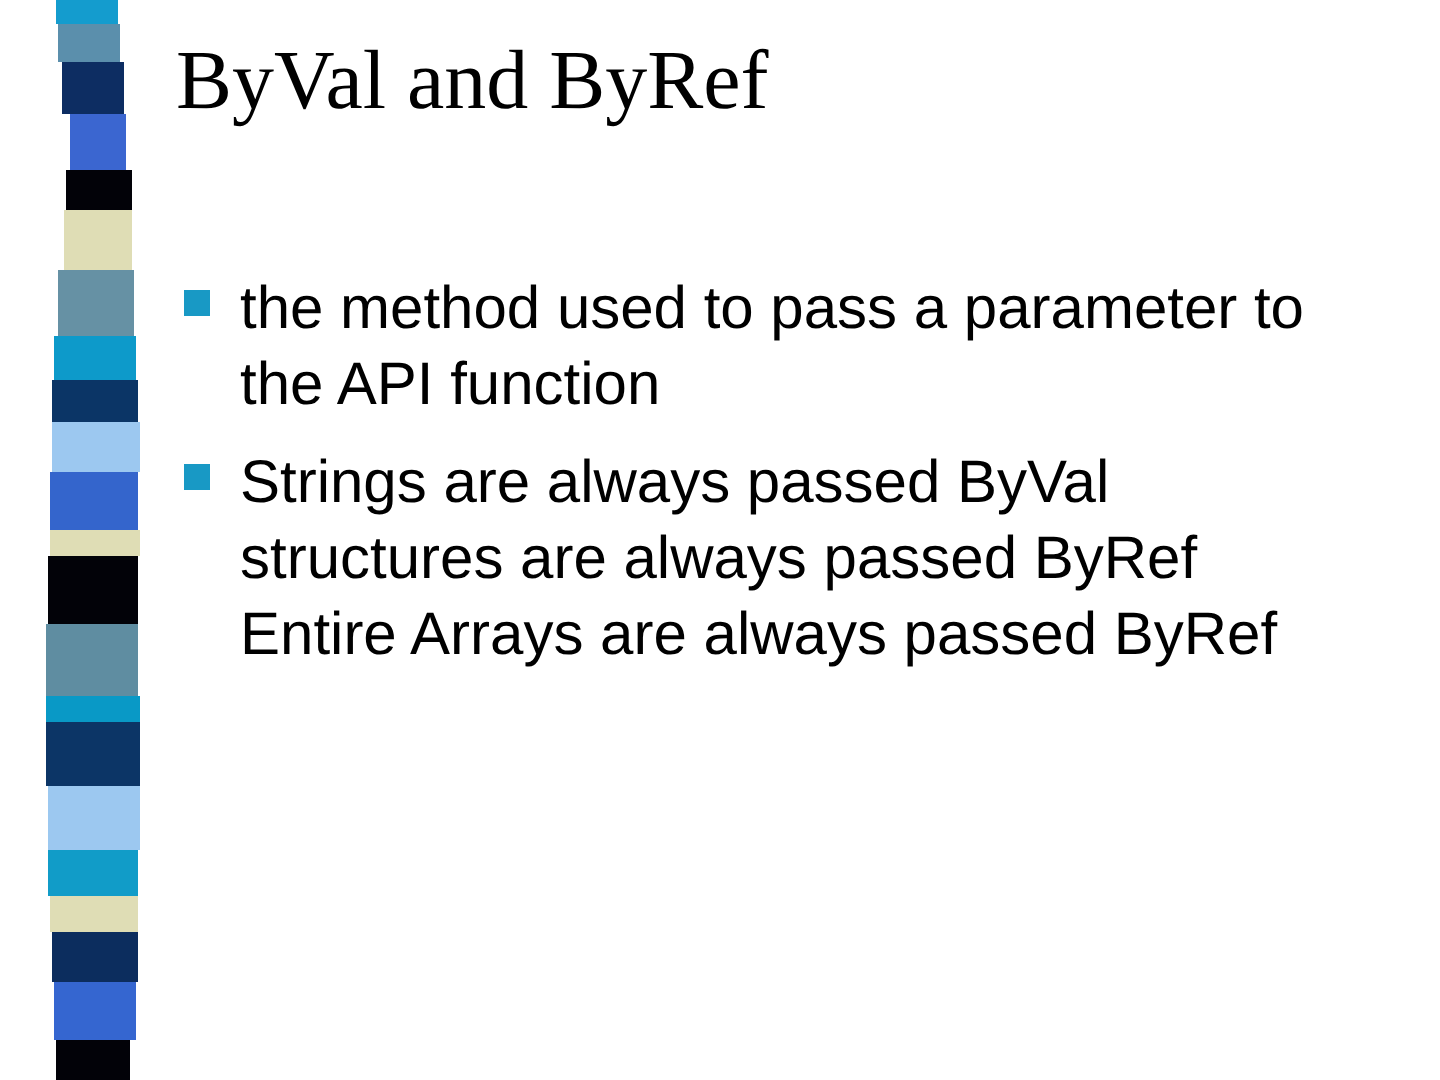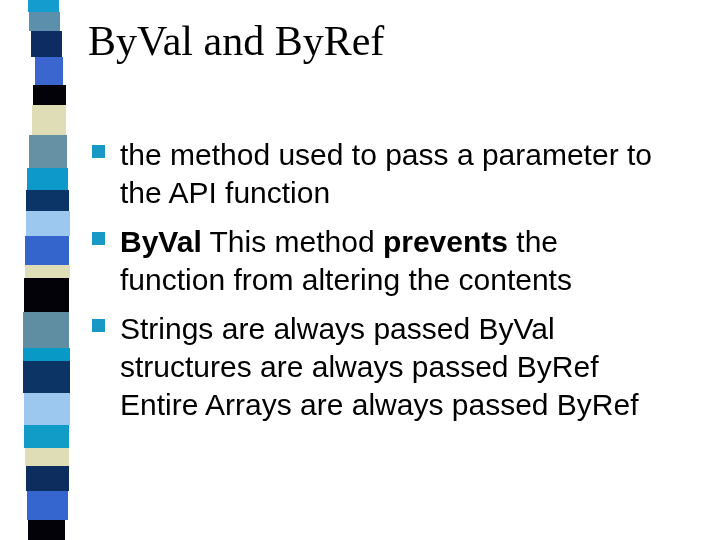--- a/index.html
+++ b/index.html
@@ -92,23 +92,18 @@
     </div>
   <h1 class="title">ByVal and ByRef</h1>
   <ul class="bullets">
       <li class="bullet">
         <span class="bullet-marker" style="background: rgb(24, 153, 197);"></span>
         <div class="bullet-text"><span class="seg-regular">the method used to pass a parameter to
 the API function</span></div>
       </li>
       <li class="bullet">
         <span class="bullet-marker" style="background: rgb(24, 153, 197);"></span>
-        <div class="bullet-text"><span class="seg-bold">ByVal</span><span class="seg-regular"> This method </span><span class="seg-bold">prevents</span><span class="seg-regular"> the
-function from altering the contents</span></div>
-      </li>
-      <li class="bullet">
-        <span class="bullet-marker" style="background: rgb(24, 153, 197);"></span>
         <div class="bullet-text"><span class="seg-regular">Strings are always passed ByVal
 structures are always passed ByRef
 Entire Arrays are always passed ByRef</span></div>
       </li>
     </ul>
 </div>
 
 </body></html>

